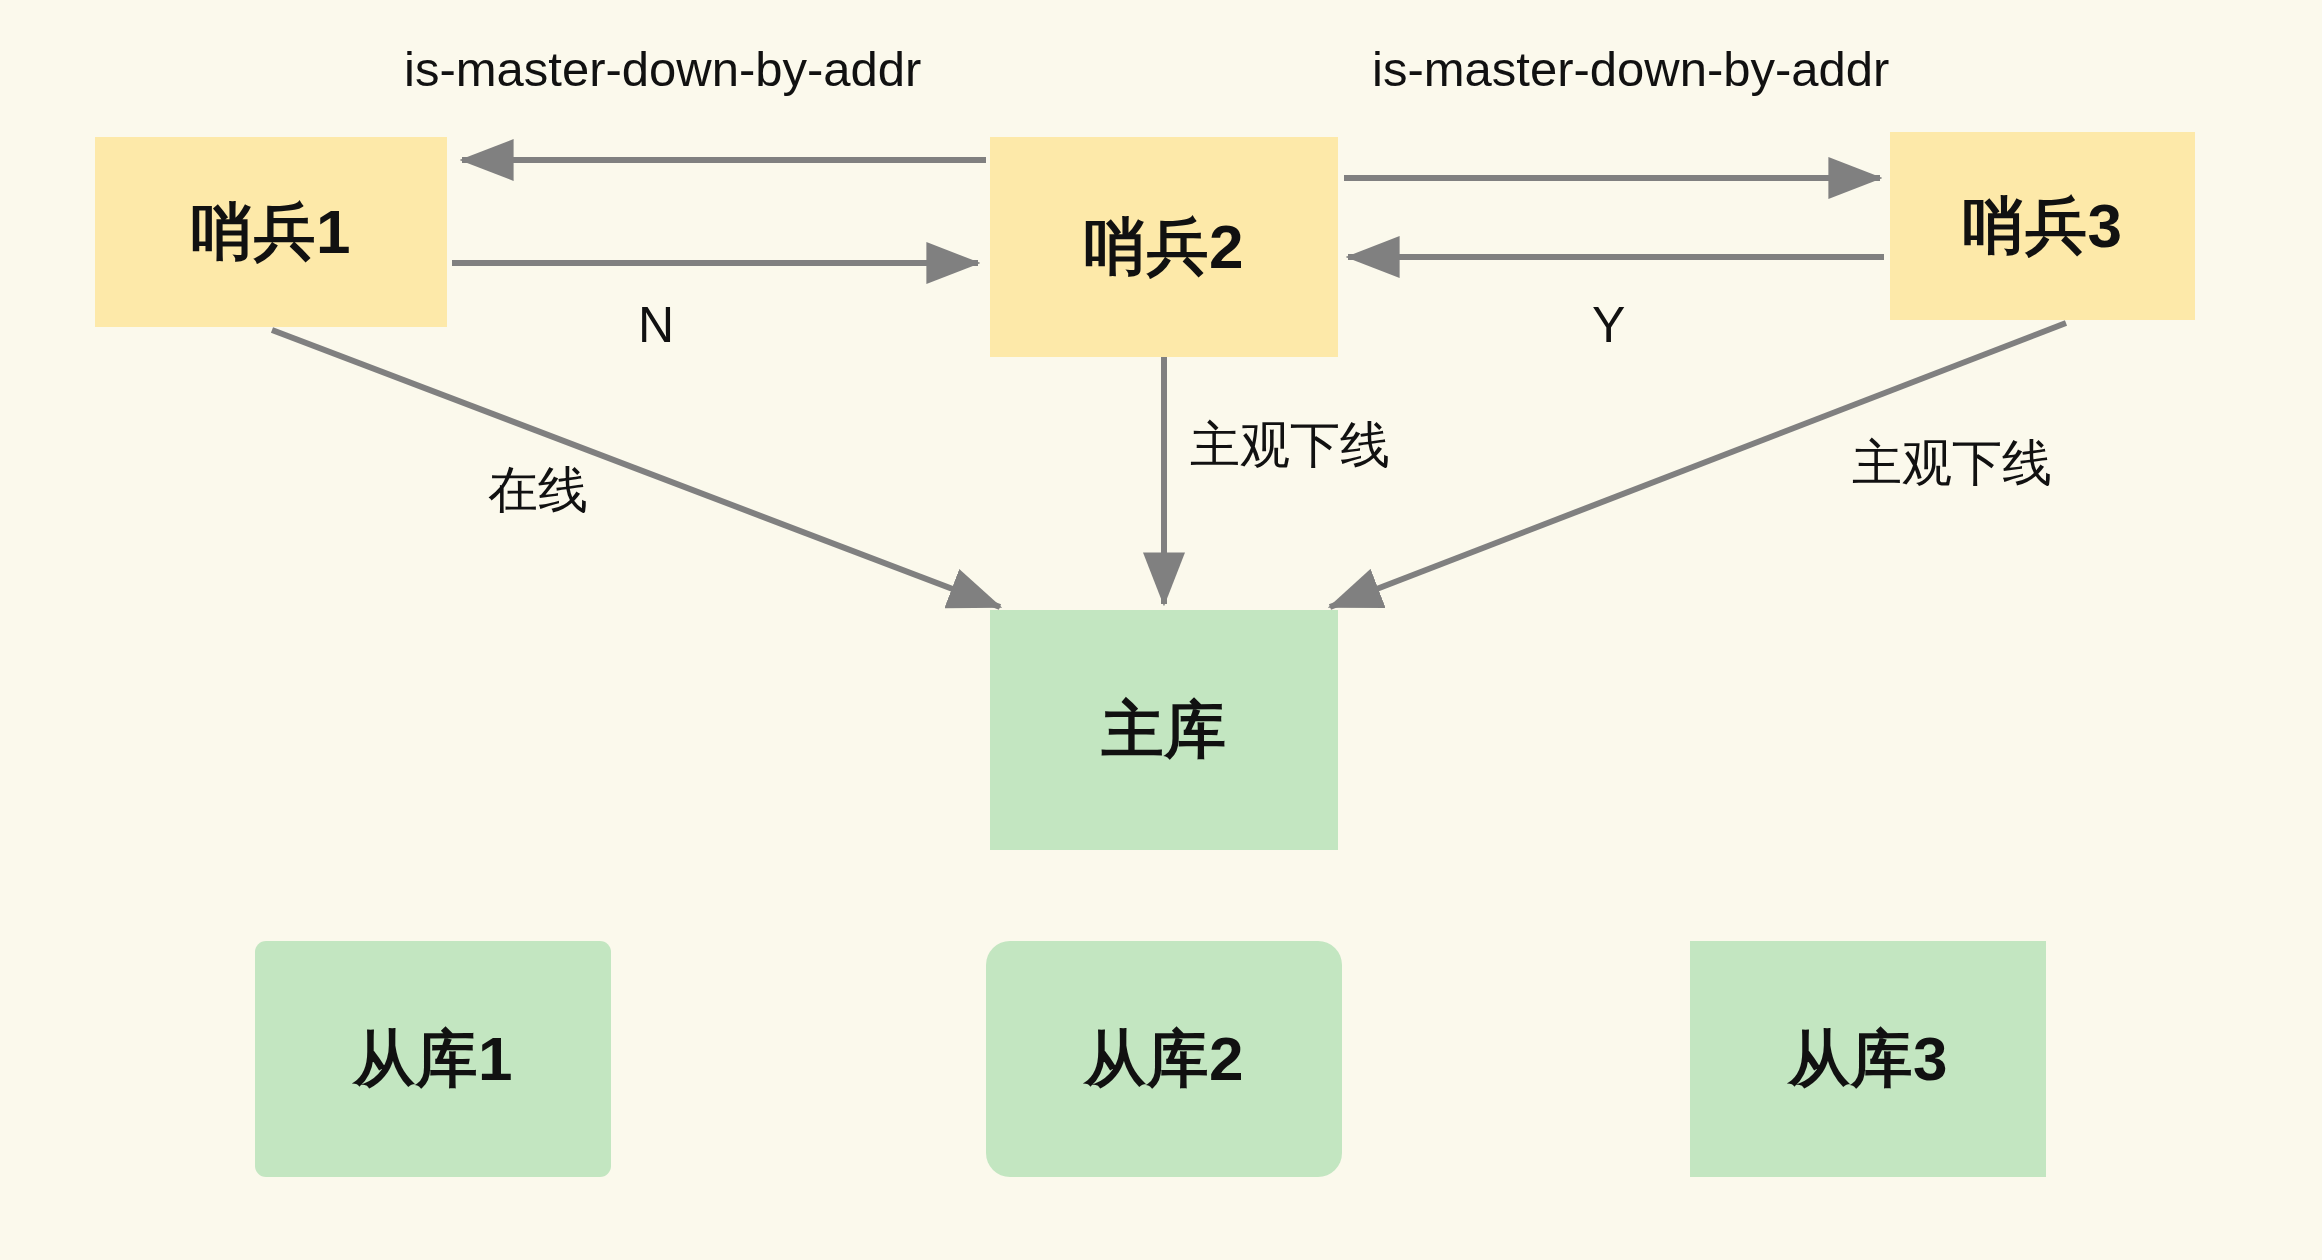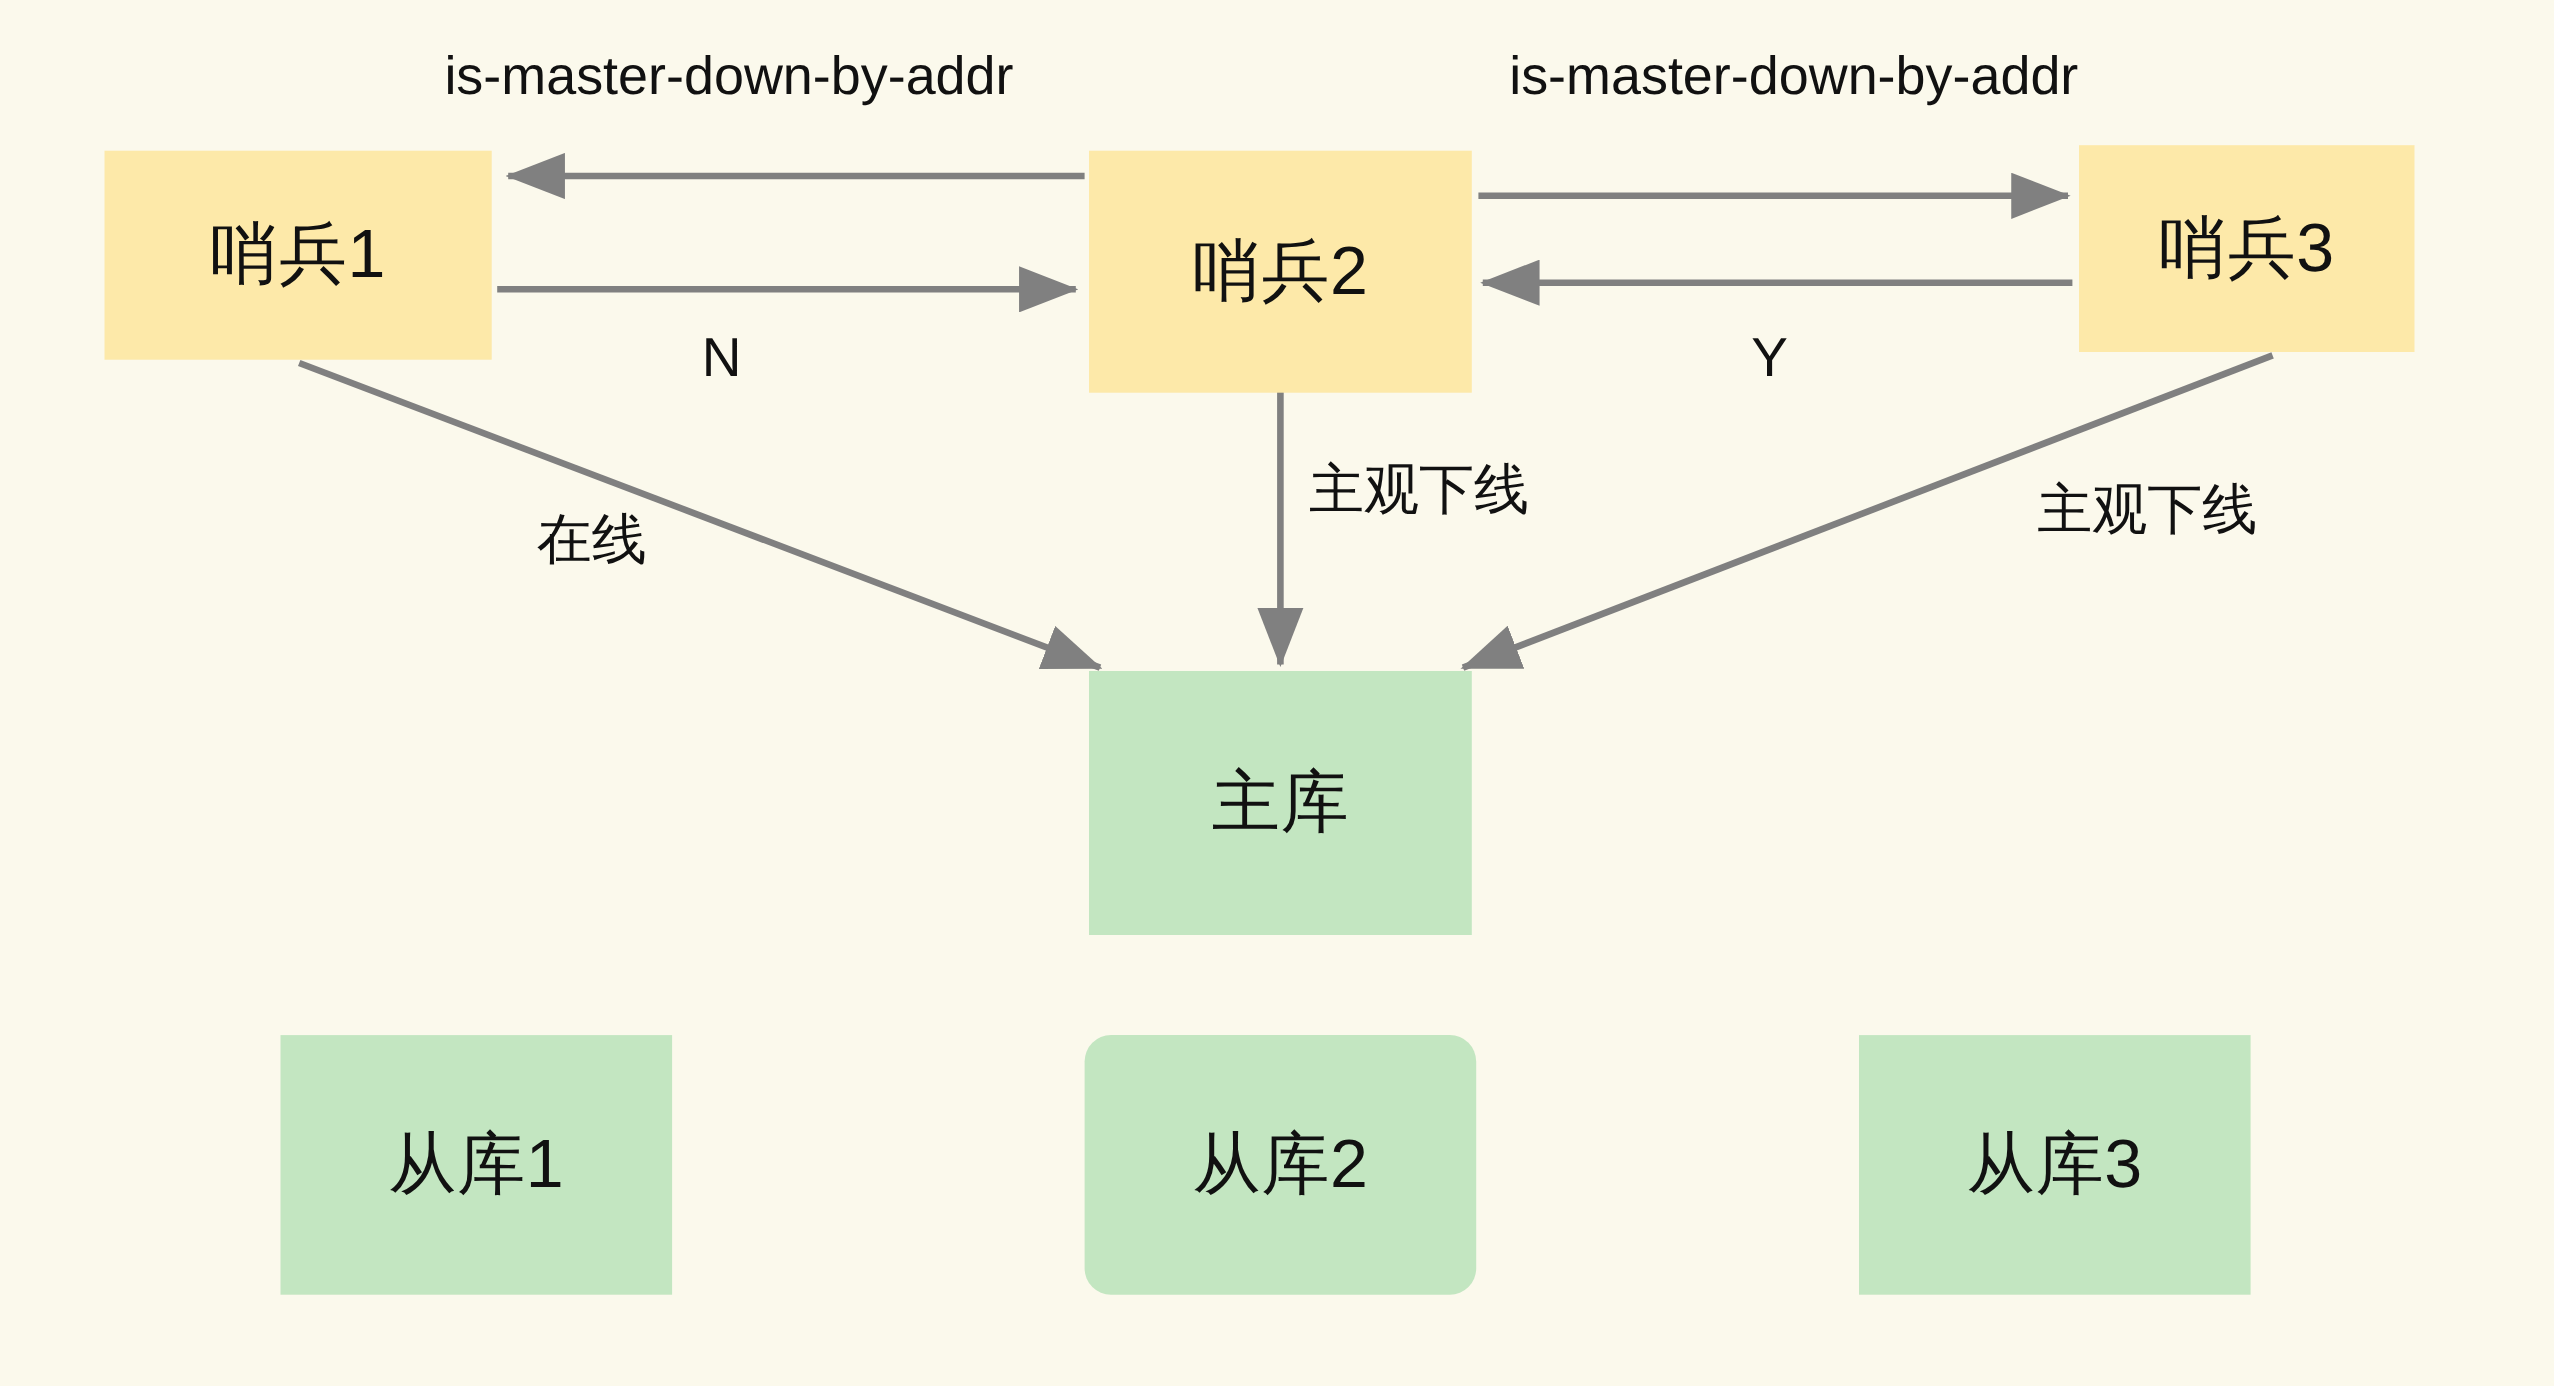--- a/index.html
+++ b/index.html
@@ -35,21 +35,21 @@
   }
   .node.sentinel {
     background: #fde9a9;
   }
   .node.db {
     background: #c3e6c1;
   }
   .node-label {
     font-size: 62px;
     line-height: 1;
-    font-weight: 400;
+    font-weight: 700;
   }
   .edge-label {
     position: absolute;
     color: #111111;
     white-space: nowrap;
     line-height: 1;
   }
   .edge-label.latin {
     font-size: 49px;
   }
@@ -110,21 +110,21 @@
   </div>
 
   <div class="node sentinel" style="left:1890px; top:132px; width:305px; height:188px;">
     <span class="node-label">哨兵3</span>
   </div>
 
   <div class="node db" style="left:990px; top:610px; width:348px; height:240px;text-align:center;">
     <span class="node-label">主库</span>
   </div>
 
-  <div class="node db" style="left:255px; top:941px; width:356px; height:236px;">
+  <div class="node db" style="left:255px; top:941px; width:356px; height:236px;border-radius:11px;">
     <span class="node-label">从库1</span>
   </div>
 
   <div class="node db" style="left:986px; top:941px; width:356px; height:236px;border-radius:24px;">
     <span class="node-label">从库2</span>
   </div>
 
   <div class="node db" style="left:1690px; top:941px; width:356px; height:236px;text-align:center;">
     <span class="node-label">从库3</span>
   </div>

